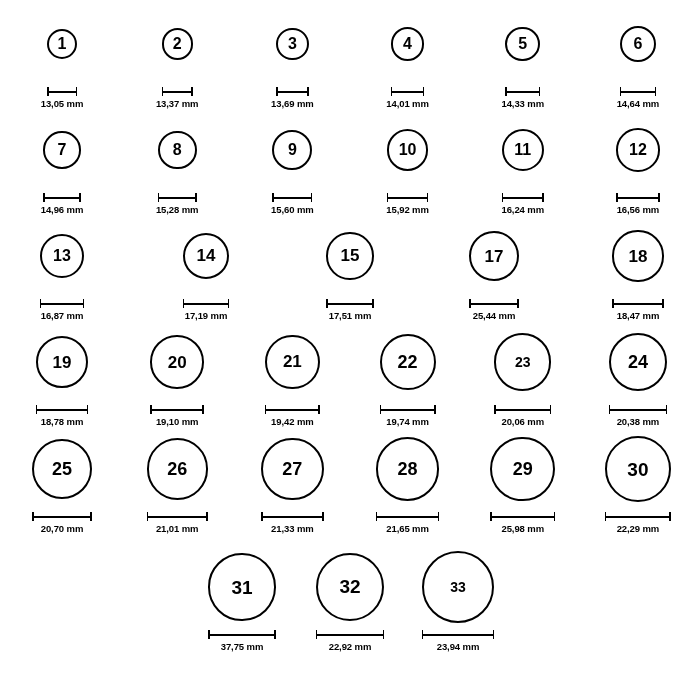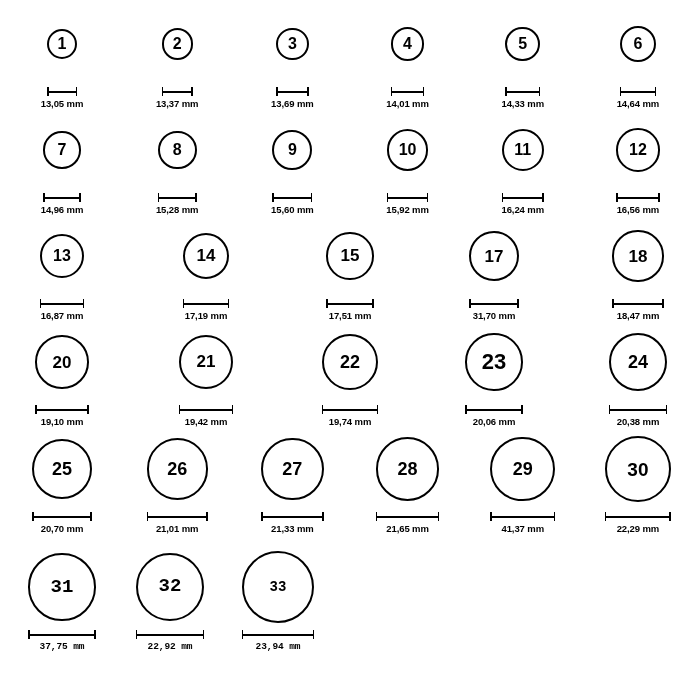--- a/index.html
+++ b/index.html
@@ -289,37 +289,50 @@
         <div class="circle-wrap" style="height: 78px;">
           <div class="circle" style="width: 49.89px; height: 49.89px; text-align: right;">
             <span class="circle-label" style="font-size: 17px;">17</span>
           </div>
         </div>
         <div class="measure" style="width: 49.89px;">
           <div class="bar"></div>
           <div class="tick left"></div>
           <div class="tick right"></div>
         </div>
-        <div class="mm-label">31,70 mm</div>
+        <div class="mm-label">25,44 mm</div>
       </div>
       <div class="cell">
         <div class="circle-wrap" style="height: 78px;">
           <div class="circle" style="width: 51.138px; height: 51.138px;">
             <span class="circle-label" style="font-size: 17px;">18</span>
           </div>
         </div>
         <div class="measure" style="width: 51.138px;">
           <div class="bar"></div>
           <div class="tick left"></div>
           <div class="tick right"></div>
         </div>
         <div class="mm-label">18,47 mm</div>
       </div>
     </div>
     <div class="row" style="position: absolute; left: 0px; right: 0px; top: 323px; height: 106px;">
+      <div class="cell">
+        <div class="circle-wrap" style="height: 78px;">
+          <div class="circle" style="width: 52.347px; height: 52.347px;">
+            <span class="circle-label" style="font-size: 17px;">19</span>
+          </div>
+        </div>
+        <div class="measure" style="width: 52.347px;">
+          <div class="bar"></div>
+          <div class="tick left"></div>
+          <div class="tick right"></div>
+        </div>
+        <div class="mm-label">18,78 mm</div>
+      </div>
       <div class="cell">
         <div class="circle-wrap" style="height: 78px; text-align: right;">
           <div class="circle" style="width: 53.595px; height: 53.595px;">
             <span class="circle-label" style="font-size: 17px;">20</span>
           </div>
         </div>
         <div class="measure" style="width: 53.595px;">
           <div class="bar"></div>
           <div class="tick left"></div>
           <div class="tick right"></div>
@@ -348,21 +361,21 @@
         <div class="measure" style="width: 56.091px;">
           <div class="bar"></div>
           <div class="tick left"></div>
           <div class="tick right"></div>
         </div>
         <div class="mm-label">19,74 mm</div>
       </div>
       <div class="cell">
         <div class="circle-wrap" style="height: 78px;">
           <div class="circle" style="width: 57.339px; height: 57.339px;">
-            <span class="circle-label" style="font-size: 22px;">23</span>
+            <span class="circle-label" style="font-size: 14px;">23</span>
           </div>
         </div>
         <div class="measure" style="width: 57.339px;">
           <div class="bar"></div>
           <div class="tick left"></div>
           <div class="tick right"></div>
         </div>
         <div class="mm-label">20,06 mm</div>
       </div>
       <div class="cell">
@@ -436,37 +449,37 @@
         <div class="circle-wrap" style="height: 78px;">
           <div class="circle" style="width: 64.788px; height: 64.788px;">
             <span class="circle-label" style="font-size: 18px;">29</span>
           </div>
         </div>
         <div class="measure" style="width: 64.788px;">
           <div class="bar"></div>
           <div class="tick left"></div>
           <div class="tick right"></div>
         </div>
-        <div class="mm-label">41,37 mm</div>
+        <div class="mm-label">25,98 mm</div>
       </div>
       <div class="cell">
         <div class="circle-wrap" style="height: 78px;">
           <div class="circle" style="width: 66.036px; height: 66.036px;">
             <span class="circle-label" style="font-size: 19px;">30</span>
           </div>
         </div>
         <div class="measure" style="width: 66.036px;">
           <div class="bar"></div>
           <div class="tick left"></div>
           <div class="tick right"></div>
         </div>
         <div class="mm-label">22,29 mm</div>
       </div>
     </div>
-    <div class="row" style="position: absolute; left: 0px; right: 0px; top: 548px; height: 106px; justify-content: flex-start; font-family: Liberation Mono, monospace;">
+    <div class="row" style="position: absolute; left: 0px; right: 0px; top: 548px; height: 106px; justify-content: center;">
       <div class="cell">
         <div class="circle-wrap" style="height: 78px;">
           <div class="circle" style="width: 67.284px; height: 67.284px;">
             <span class="circle-label" style="font-size: 19px;">31</span>
           </div>
         </div>
         <div class="measure" style="width: 67.284px;">
           <div class="bar"></div>
           <div class="tick left"></div>
           <div class="tick right"></div>

